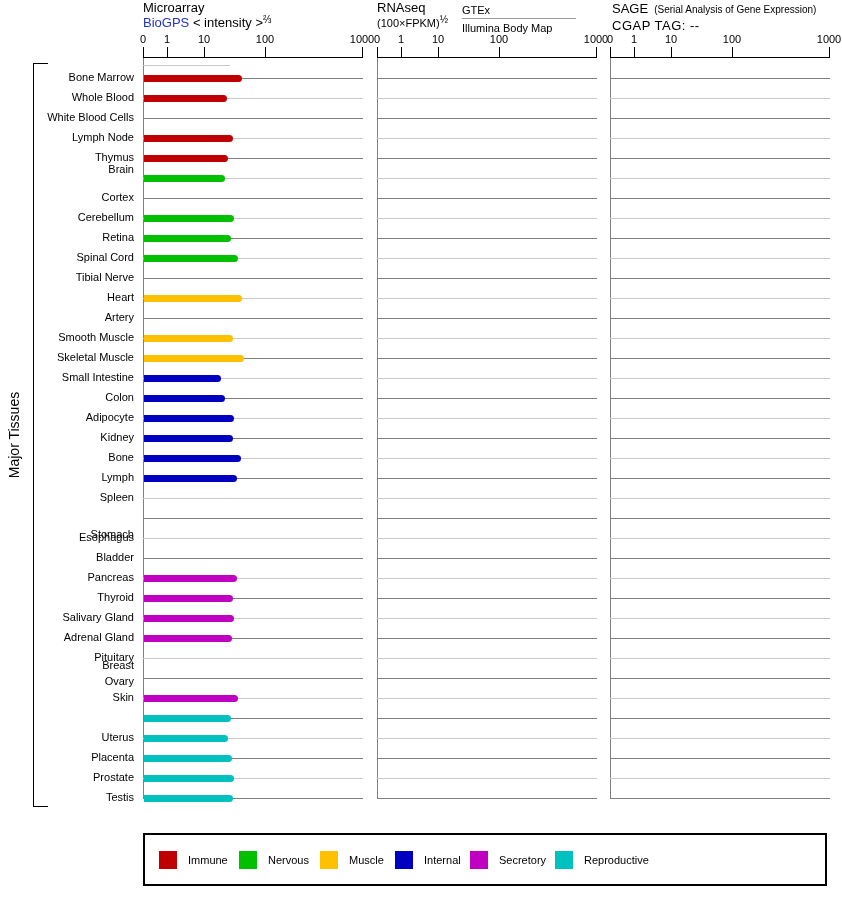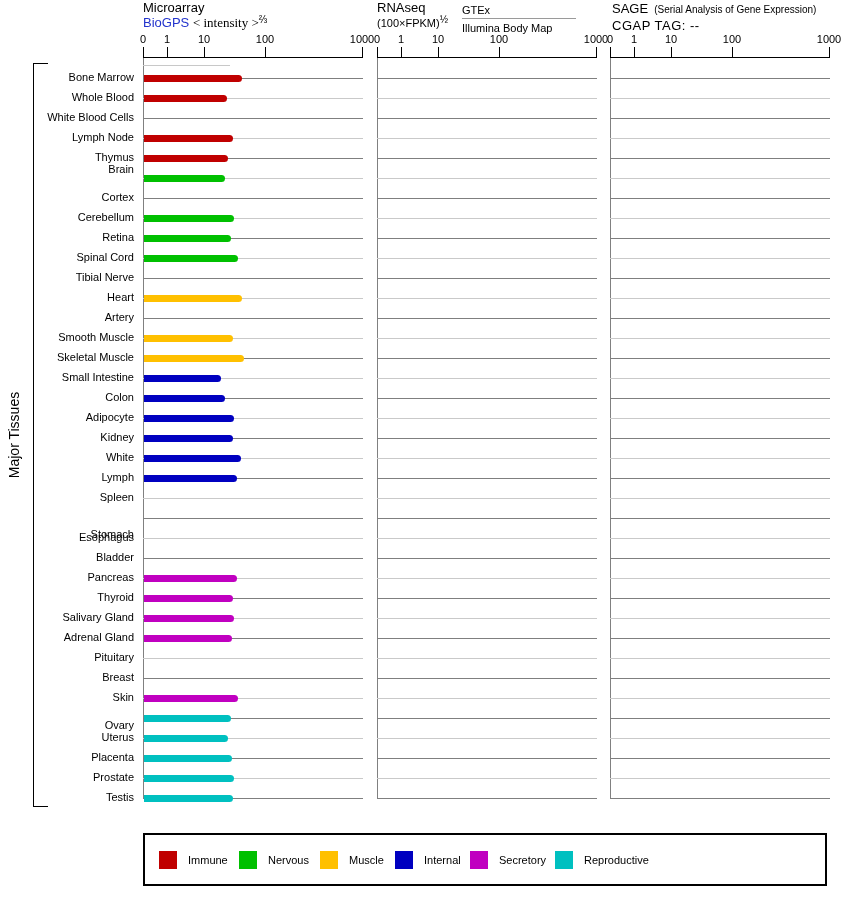--- a/index.html
+++ b/index.html
@@ -8,21 +8,21 @@
     font-family:"Liberation Sans","DejaVu Sans",sans-serif;color:#000;overflow:hidden;
   }
   
   .hdr{position:absolute;top:1px;line-height:14px;white-space:nowrap;}
   .hdr-p1{left:143px;}
   .hdr-p2{left:377px;}
   .hdr-gtex{left:462px;top:2px;}
   .hdr-p3{left:612px;}
   .hdr-title{font-size:13px;}
   .hdr-line2{font-size:13px;margin-top:1px;}
-  .hdr-sub{font-size:13px;font-family:Liberation Serif, serif;}
+  .hdr-sub{font-size:13px;}
   .link{color:#2233cc;text-decoration:none;cursor:pointer;}
   sup.exp{font-size:10px;vertical-align:4px;line-height:0;}
   .gtex-link{display:inline-block;font-size:11px;color:#000;width:114px;
              border-bottom:1px solid #9a9a9a;padding-bottom:1px;cursor:pointer;}
   .gtex-sub{font-size:11px;margin-top:2px;}
   .sage-note{font-size:10px;margin-left:6px;}
   .cgap-line{font-size:13px;margin-top:2px;letter-spacing:0.5px;}
   
   .panel{position:absolute;top:57px;width:220px;height:741px;border-top:1px solid #000;}
   .panel.p1{left:143px;}
@@ -100,34 +100,34 @@
       <div class="tissue-label" style="top: 180px;">Spinal Cord</div>
       <div class="tissue-label" style="top: 200px;">Tibial Nerve</div>
       <div class="tissue-label" style="top: 220px;">Heart</div>
       <div class="tissue-label" style="top: 240px;">Artery</div>
       <div class="tissue-label" style="top: 260px;">Smooth Muscle</div>
       <div class="tissue-label" style="top: 280px;">Skeletal Muscle</div>
       <div class="tissue-label" style="top: 300px;">Small Intestine</div>
       <div class="tissue-label" style="top: 320px;">Colon</div>
       <div class="tissue-label" style="top: 340px;">Adipocyte</div>
       <div class="tissue-label" style="top: 360px;">Kidney</div>
-      <div class="tissue-label" style="top: 380px;">White</div>
+      <div class="tissue-label" style="top: 380px;">Bone</div>
       <div class="tissue-label" style="top: 400px;">Lymph</div>
       <div class="tissue-label" style="top: 420px;">Spleen</div>
       <div class="tissue-label" style="top: 457px;">Stomach</div>
       <div class="tissue-label" style="top: 460px;">Esophagus</div>
       <div class="tissue-label" style="top: 480px;">Bladder</div>
       <div class="tissue-label" style="top: 500px;">Pancreas</div>
       <div class="tissue-label" style="top: 520px;">Thyroid</div>
       <div class="tissue-label" style="top: 540px;">Salivary Gland</div>
       <div class="tissue-label" style="top: 560px;">Adrenal Gland</div>
       <div class="tissue-label" style="top: 580px;">Pituitary</div>
-      <div class="tissue-label" style="top: 600px;">Breast</div>
+      <div class="tissue-label" style="top: 588px;">Breast</div>
       <div class="tissue-label" style="top: 620px;">Skin</div>
-      <div class="tissue-label" style="top: 648px; margin-left: 28px;">Ovary</div>
+      <div class="tissue-label" style="top: 604px; margin-left: 28px;">Ovary</div>
       <div class="tissue-label" style="top: 660px;">Uterus</div>
       <div class="tissue-label" style="top: 680px;">Placenta</div>
       <div class="tissue-label" style="top: 700px;">Prostate</div>
       <div class="tissue-label" style="top: 720px;">Testis</div>
     </div>
 
   <div class="panel p1">
       <div class="spine"></div>
       <div class="tick" style="left: 0px;"></div>
       <div class="ticklabel" style="left: 0px;">0</div>

